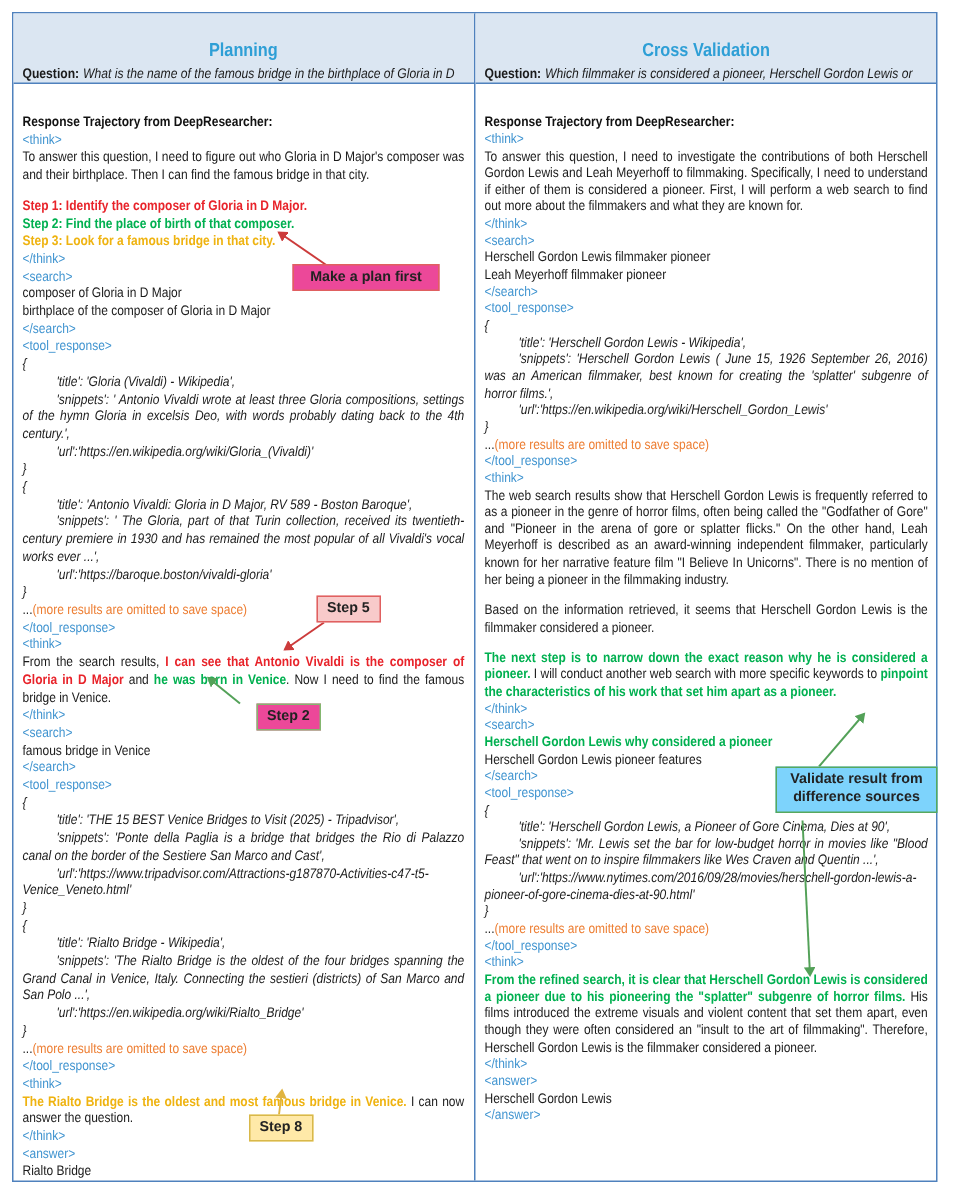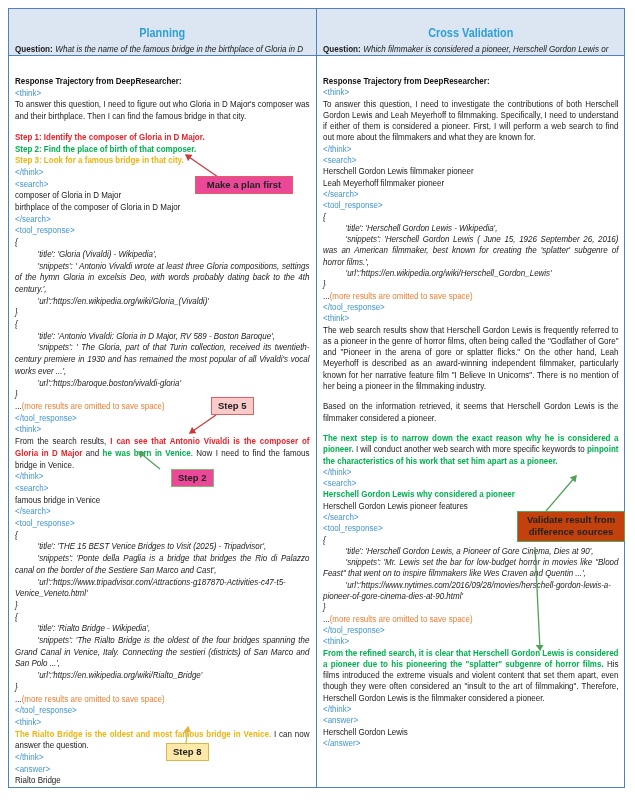--- a/index.html
+++ b/index.html
@@ -33,21 +33,21 @@
   .c-green{color:#00b050;font-weight:700;}
   .c-gold{color:#efb310;font-weight:700;}
   .c-orange{color:#ed7d31;}
   .callout{position:absolute;z-index:3;font-weight:700;font-size:9.5px;color:#222;
            text-align:center;padding:2px 6px;border:1.3px solid;line-height:1.3;
            box-sizing:border-box;background:#fff;}
   .co-plan{left:195px;top:176px;width:98px;background:#ec4899;border-color:#e06060;}
   .co-step1{left:211px;top:397px;background:#f8caca;border-color:#e06060;}
   .co-step2{left:147px;top:469px;background:#ec4899;border-color:#84b76f;margin-left:24px;}
   .co-step3{left:166px;top:743px;background:#ffe9a8;border-color:#d8b84a;}
-  .co-validate{left:517px;top:511px;width:108px;background:#c2410c;border-color:#57a85e;}
+  .co-validate{left:517px;top:511px;width:108px;background:#7dd3fc;border-color:#57a85e;}
   .arrows{position:absolute;left:0;top:0;z-index:2;pointer-events:none;}
 </style>
 </head>
 <body>
 
 <div class="figure">
   <div class="table">
 
     <div class="col col-left">
       <div class="cell head">

